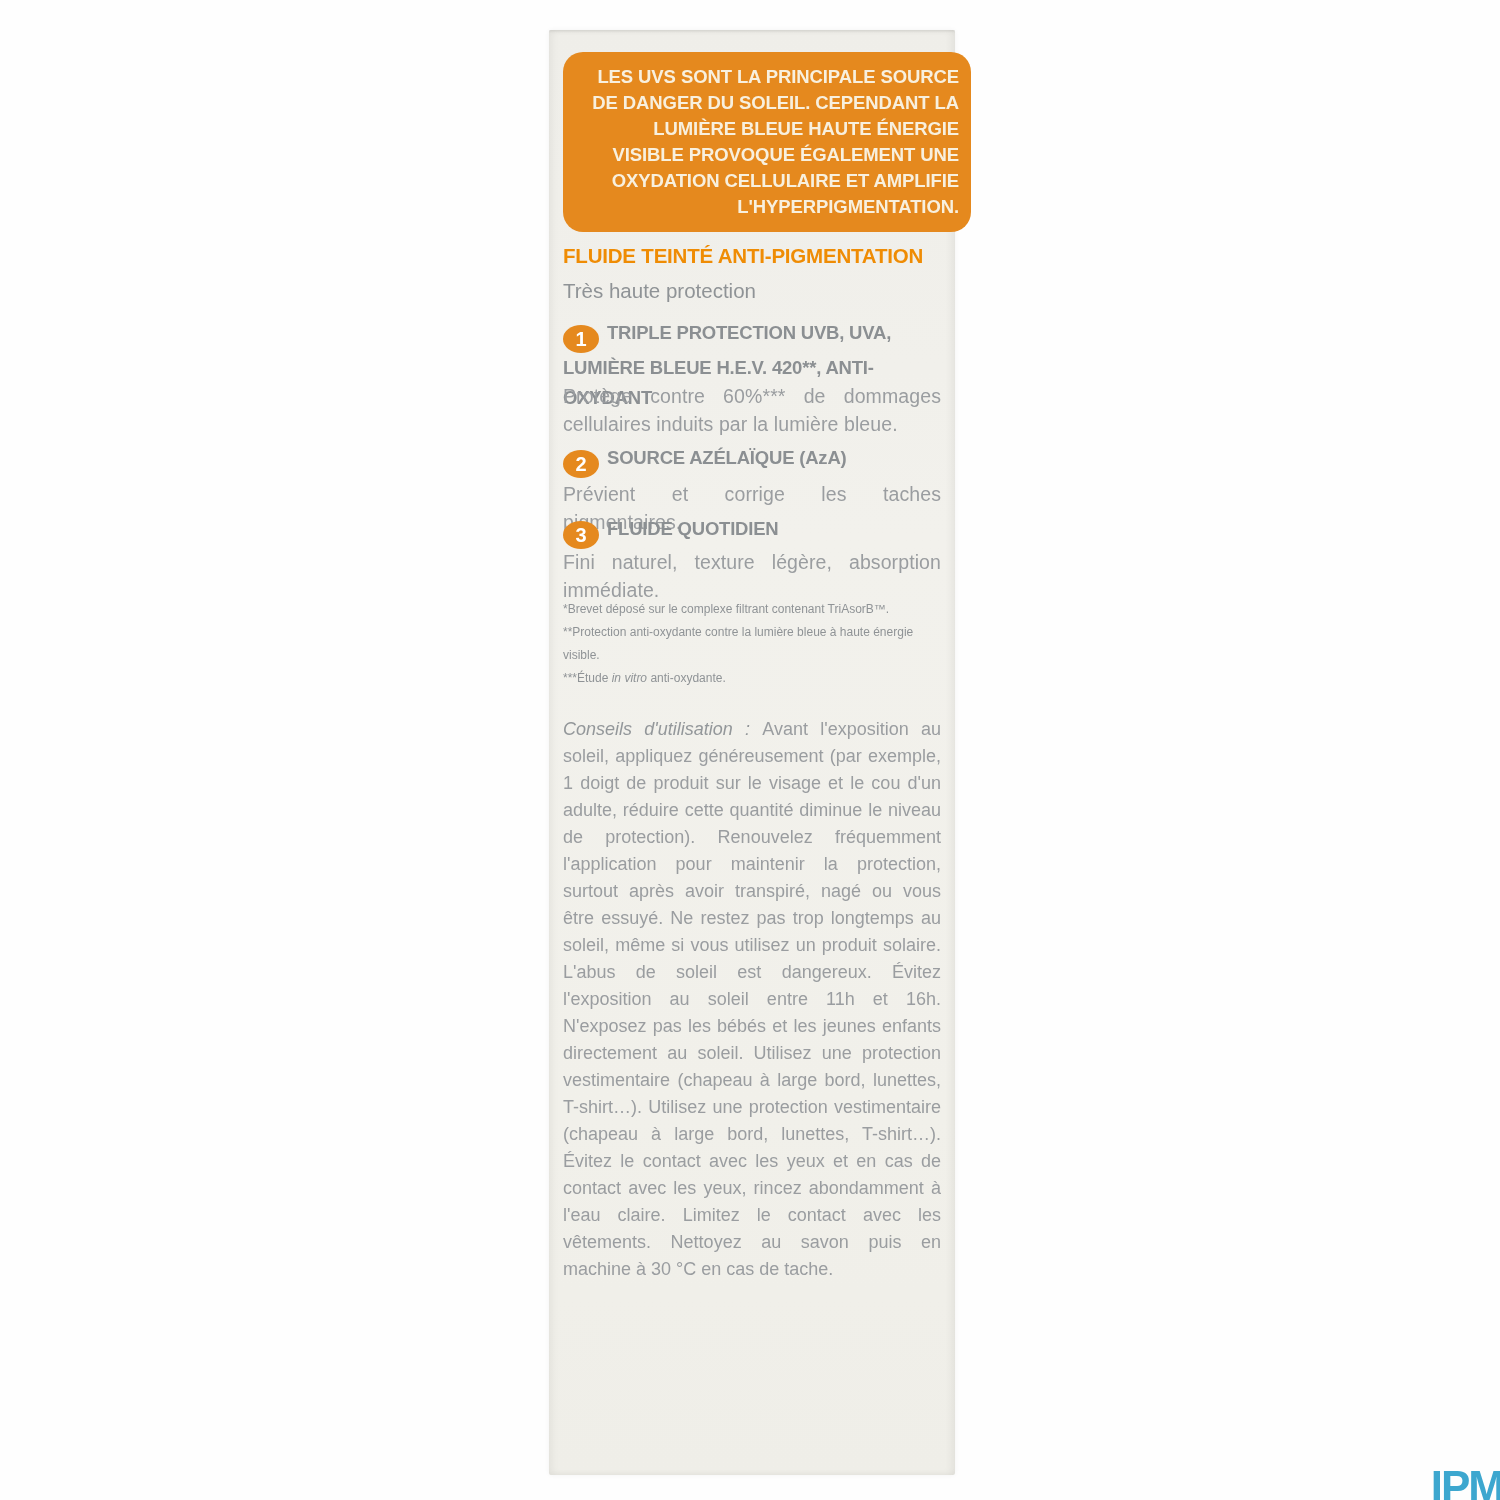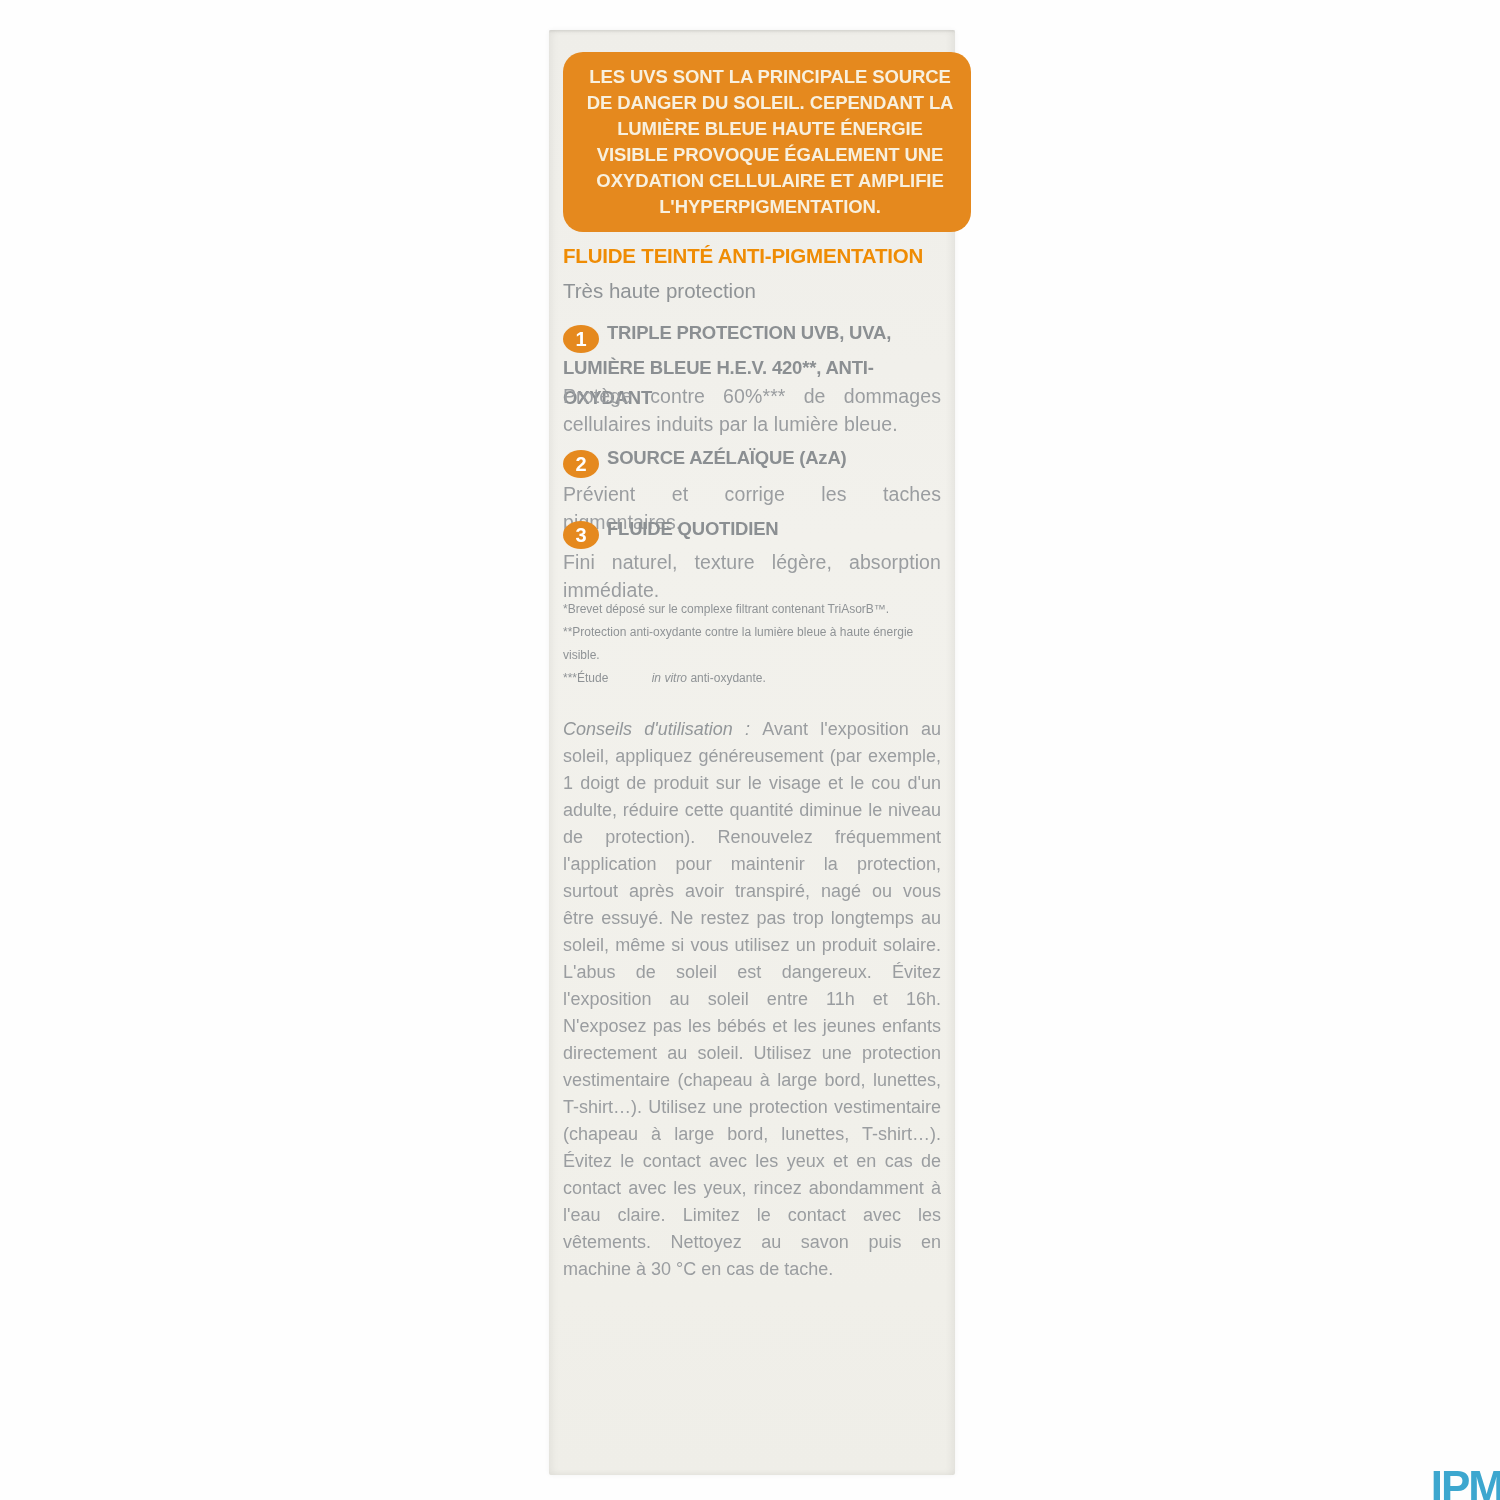--- a/index.html
+++ b/index.html
@@ -20,21 +20,21 @@
     content:"";position:absolute;left:0;top:0;right:0;height:3px;
     background:linear-gradient(180deg,rgba(0,0,0,0.07),rgba(0,0,0,0));
   }
   .abs{position:absolute;left:14px;width:378px;}
   
   .banner{
     top:22px;height:156px;
     background:#e5891e;border-radius:20px;
     padding:12px 12px 12px 18px;
     color:#f8f0de;font-weight:bold;font-size:18.5px;line-height:26px;
-    letter-spacing:-0.1px;text-align:center;
+    letter-spacing:-0.1px;text-align:right;
   }
   .product-title{
     top:214px;color:#ef8c04;font-weight:bold;font-size:20.5px;letter-spacing:-0.2px;
   }
   .subtitle{
     top:249px;color:#8f9396;font-size:20.5px;
   }
   .feature-head{
     color:#8b8f92;font-weight:bold;font-size:18.5px;line-height:30px;letter-spacing:-0.2px;
   }
@@ -50,21 +50,21 @@
   .feature-body{
     color:#9a9da0;font-size:19.5px;line-height:28px;text-align:justify;letter-spacing:0.1px;
   }
   .fb1{top:352px;}
   .fb2{top:450px;}
   .fb3{top:518px;}
   .footnotes{
     top:568px;color:#8f9396;font-size:12px;line-height:23px;
   }
   .footnotes p{margin:0;}
-  .italic{font-style:italic;margin-left:40px;}
+  .italic{font-style:italic;}
   .usage{
     top:686px;color:#9a9da0;font-size:18px;line-height:27px;text-align:justify;
   }
   .usage-label{font-weight:normal;font-style:italic;color:#93979a;}
   .claims{
     top:1285px;color:#85888b;font-weight:bold;font-size:20.5px;line-height:30px;
     text-align:justify;letter-spacing:-0.3px;
   }
   .ipm{
     position:absolute;right:-3px;bottom:-12px;

